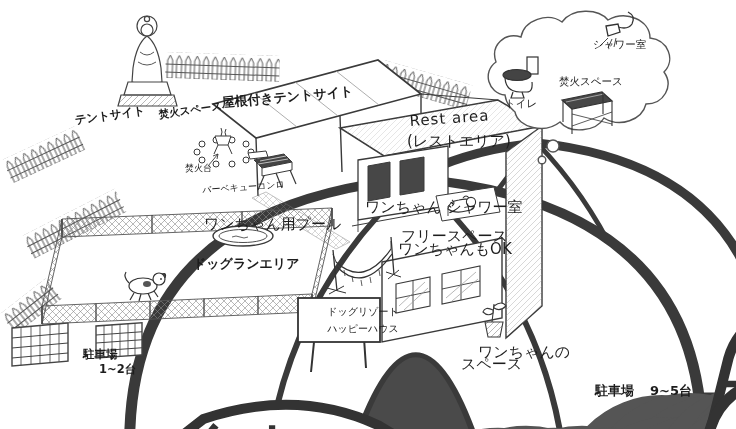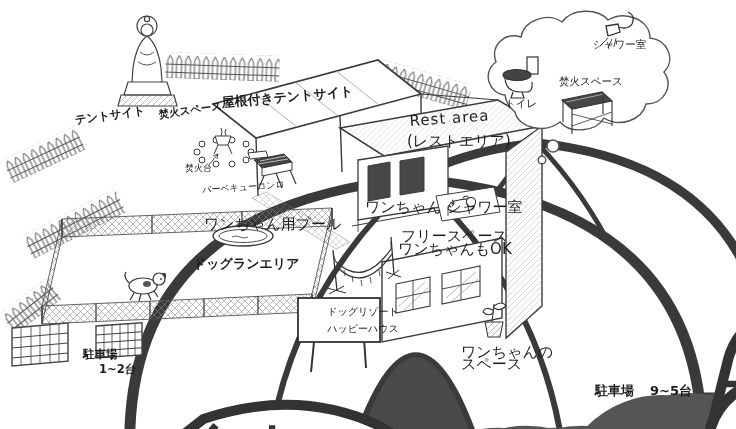--- a/index.html
+++ b/index.html
@@ -318,20 +318,20 @@
 <div class="lbl f11" style="left:559px;top:76px">焚火スペース</div>
 <div class="lbl f10" style="left:204px;top:216px">ワンちゃん用プール</div>
 <div class="lbl f10" style="left:365px;top:199px">ワンちゃん シャワー室</div>
 <div class="lbl f10" style="left:401px;top:228px">フリースペース</div>
 <div class="lbl f10" style="left:398px;top:241px">ワンちゃんもOK</div>
 <div class="lbl b f13" style="left:193px;top:257px">ドッグランエリア</div>
 <div class="sign-text">
   <span>ドッグリゾート</span>
   <span>ハッピーハウス</span>
 </div>
-<div class="lbl f10" style="left:461px;top:344px">ワンちゃんの</div>
+<div class="lbl f10" style="left:478px;top:344px">ワンちゃんの</div>
 <div class="lbl f10" style="left:461px;top:356px">スペース</div>
 <div class="lbl b f12" style="left:83px;top:348px">駐車場</div>
 <div class="lbl b f12" style="left:99px;top:363px">1~2台</div>
 <div class="lbl b f13" style="left:595px;top:384px">駐車場</div>
 <div class="lbl b f13" style="left:650px;top:384px">9~5台</div>
 
 </div>
 
 </body></html>

